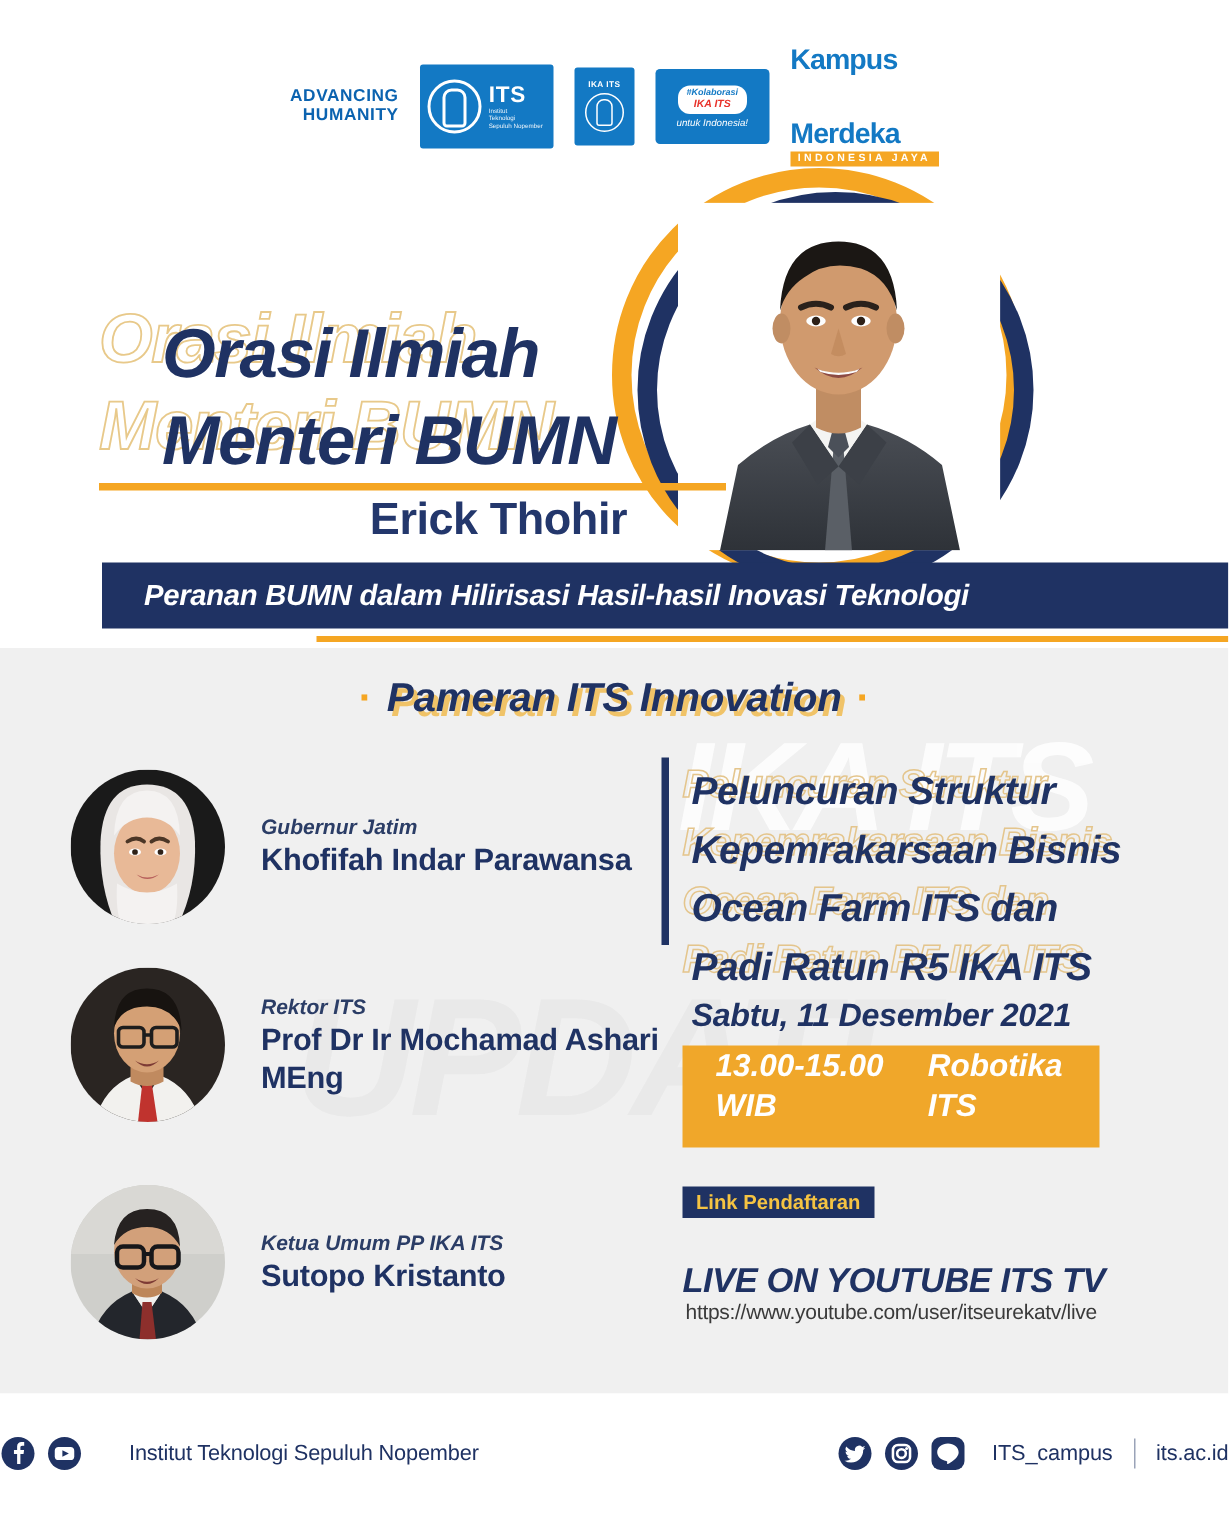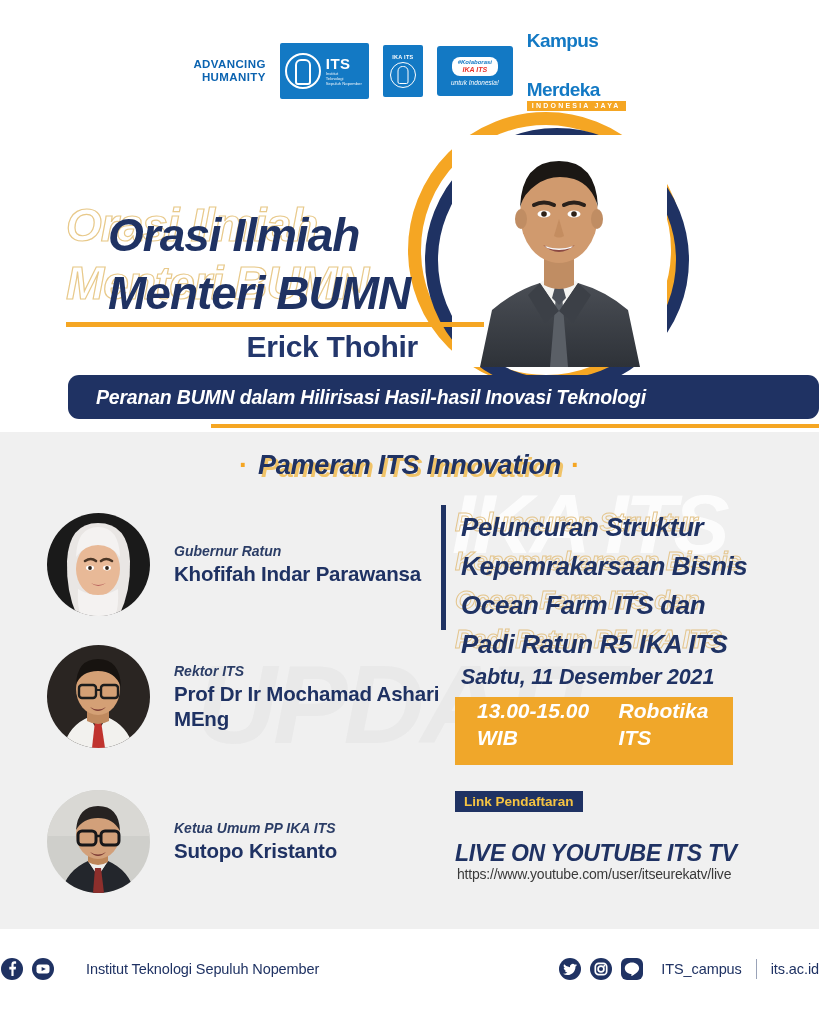--- a/index.html
+++ b/index.html
@@ -61,21 +61,21 @@
       font-size:46px;font-weight:bold;font-style:italic;line-height:58px;
       letter-spacing:-1px;color:transparent;
       -webkit-text-stroke:1.2px #e8c98a;white-space:pre-line;}
   .hero-title{position:absolute;left:108px;top:206px;width:420px;
       font-size:46px;font-weight:bold;font-style:italic;line-height:58px;
       letter-spacing:-1px;color:#1f3263;white-space:pre-line;}
   .gold-rule{position:absolute;left:66px;top:322px;width:418px;height:5px;background:#f5a623;}
   .speaker-name{position:absolute;left:0;top:330px;width:418px;text-align:right;
       font-size:30px;font-weight:bold;color:#23376c;letter-spacing:-.3px;}
   .navy-band{position:absolute;left:68px;top:375px;width:751px;height:44px;background:#1f3263;
-      display:flex;align-items:center;border-radius:11px;}
+      display:flex;align-items:center;}
   .navy-band span{color:#ffffff;font-size:19.5px;font-weight:bold;font-style:italic;
       padding-left:28px;letter-spacing:-.2px;}
   .gold-underline{position:absolute;left:211px;top:424px;width:608px;height:4px;background:#f5a623;}
 
   
   .sec-head{position:absolute;left:0;top:450px;width:819px;text-align:center;}
   .sec-head .inner{position:relative;display:inline-block;
       font-size:27px;font-weight:bold;font-style:italic;color:#1f3263;letter-spacing:-.2px;
       text-shadow:3px 3px 0 #f0c368;}
   .sec-head .dot{color:#f5a623;text-shadow:none;font-style:normal;}
@@ -252,21 +252,21 @@
         <path d="M38 48 Q44 44 49 48" stroke="#4b3626" stroke-width="2.6" fill="none" stroke-linecap="round"></path>
         <path d="M54 48 Q59 44 65 48" stroke="#4b3626" stroke-width="2.6" fill="none" stroke-linecap="round"></path>
         <ellipse cx="43" cy="55" rx="4" ry="2.4" fill="#fff"></ellipse>
         <ellipse cx="60" cy="55" rx="4" ry="2.4" fill="#fff"></ellipse>
         <circle cx="43" cy="55" r="1.9" fill="#2f2218"></circle>
         <circle cx="60" cy="55" r="1.9" fill="#2f2218"></circle>
         <path d="M44 70 Q51 74 59 70 Q51 76 44 70 Z" fill="#b8615c"></path>
       </svg>
     </div>
     <div class="meta">
-      <div class="role">Gubernur Ratun</div>
+      <div class="role">Gubernur Jatim</div>
       <div class="nm">Khofifah Indar Parawansa</div>
     </div>
   </div>
 
   <div class="spk spk2">
     <div class="ph">
       <svg width="103" height="103" viewBox="0 0 103 103">
         <rect width="103" height="103" fill="#2a2522"></rect>
         <path d="M16 103 Q22 80 42 72 L51 86 L60 72 Q80 80 87 103 Z" fill="#f2f1ee"></path>
         <path d="M48 76 L54 76 L58 103 L45 103 Z" fill="#c0332e"></path>

